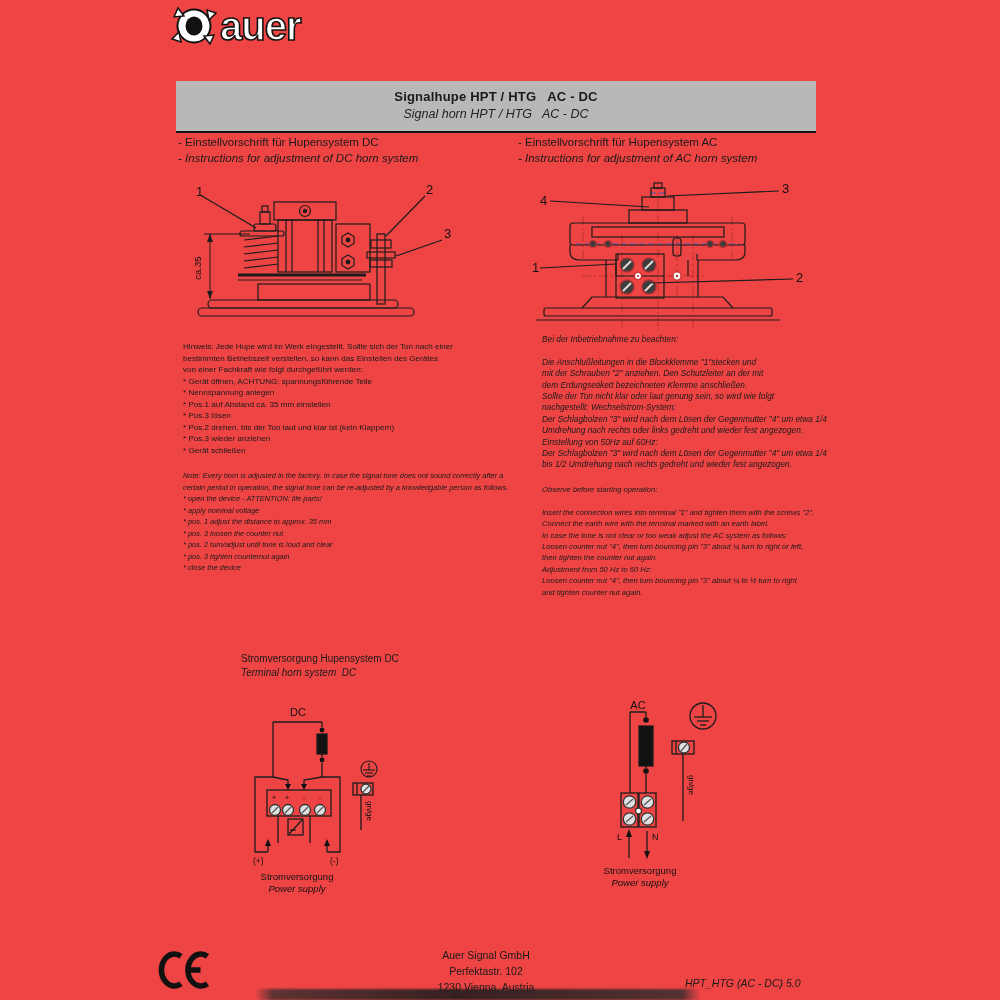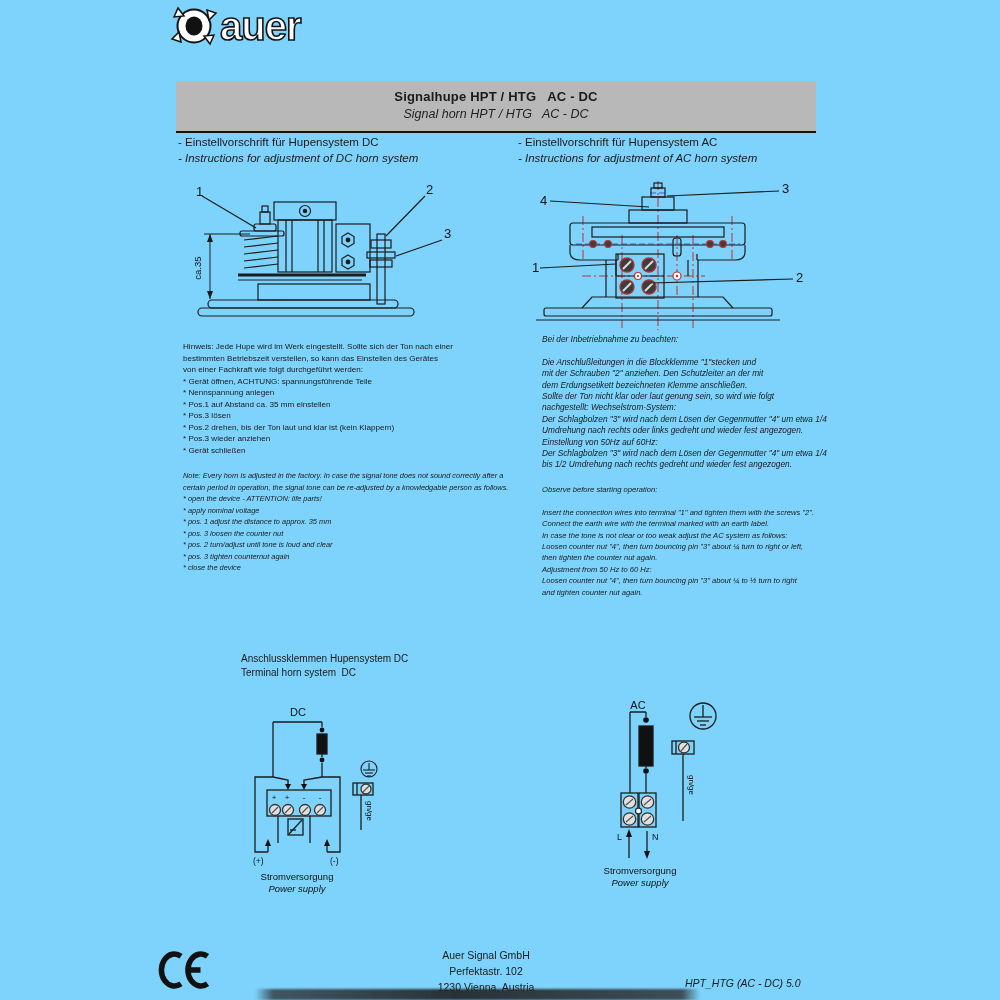--- a/index.html
+++ b/index.html
@@ -1,31 +1,31 @@
 <!DOCTYPE html>
 <html><head>
 <meta charset="utf-8">
 <style>
   html,body{margin:0;padding:0;background:#e8e8e8;}
-  .page{position:relative;width:1000px;height:1000px;background:#7dd3fc;overflow:hidden;
+  .page{position:relative;width:1000px;height:1000px;background:#ef4444;overflow:hidden;
         font-family:"Liberation Sans",sans-serif;color:#1a1a1a;}
   .abs{position:absolute;}
   .pre{white-space:pre;}
   .block{white-space:pre-line;}
   .titlebar{background:#b8b8b8;border-bottom:2.5px solid #141414;text-align:center;}
   .title-de{font-weight:bold;font-size:13px;padding-top:8px;letter-spacing:.2px;}
   .title-en{font-style:italic;font-size:12.5px;padding-top:3px;color:#222;}
   .colhead{font-size:11.5px;line-height:16px;}
   .colhead .en{font-style:italic;}
   .note-de{font-size:8.1px;line-height:11.5px;}
   .note-en{font-size:7.4px;line-height:11.5px;font-style:italic;}
   .note-de-ac{font-size:8.3px;line-height:11.4px;}
   .note-en-ac{font-size:7.6px;line-height:11.4px;font-style:italic;}
   .termhead{font-size:10px;line-height:13.5px;}
-  .termhead .en{}
+  .termhead .en{font-style:italic;}
   .footer-addr{font-size:10.5px;line-height:16px;text-align:center;}
   .docref{font-size:10.5px;}
   svg{font-family:"Liberation Sans",sans-serif;}
   .smudge{background:linear-gradient(90deg,rgba(90,90,90,0) 0%,rgba(45,45,45,.75) 4%,
           rgba(28,28,28,.88) 45%,rgba(45,45,45,.8) 96%,rgba(90,90,90,0) 100%);
           filter:blur(1px);border-radius:2px;}
 </style>
 </head>
 <body>
 
@@ -252,21 +252,21 @@
 Insert the connection wires into terminal "1" and tighten them with the screws "2".
 Connect the earth wire with the terminal marked with an earth label.
 In case the tone is not clear or too weak adjust the AC system as follows:
 Loosen counter nut "4", then turn bouncing pin "3" about ¼ turn to right or left,
 then tighten the counter nut again.
 Adjustment from 50 Hz to 60 Hz:
 Loosen counter nut "4", then turn bouncing pin "3" about ¼ to ½ turn to right
 and tighten counter nut again.</div>
 
   <div class="abs termhead" style="left:241px;top:652px;">
-    <div class="pre">Anschlussklemmen Hupensystem DC</div>
+    <div class="pre">Stromversorgung Hupensystem DC</div>
     <div class="en pre">Terminal horn system  DC</div>
   </div>
 
 
   <svg class="abs" style="left:230px;top:700px;" width="180" height="200" viewBox="0 0 180 200">
     <g stroke="#1c1c1c" stroke-width="1.3" fill="none">
 
       <g>
         <path d="M43,22 L92,22 M43,22 L43,77 M92,22 L92,27"></path>
         <circle cx="92" cy="30" r="2.4" fill="#111" stroke="none"></circle>

